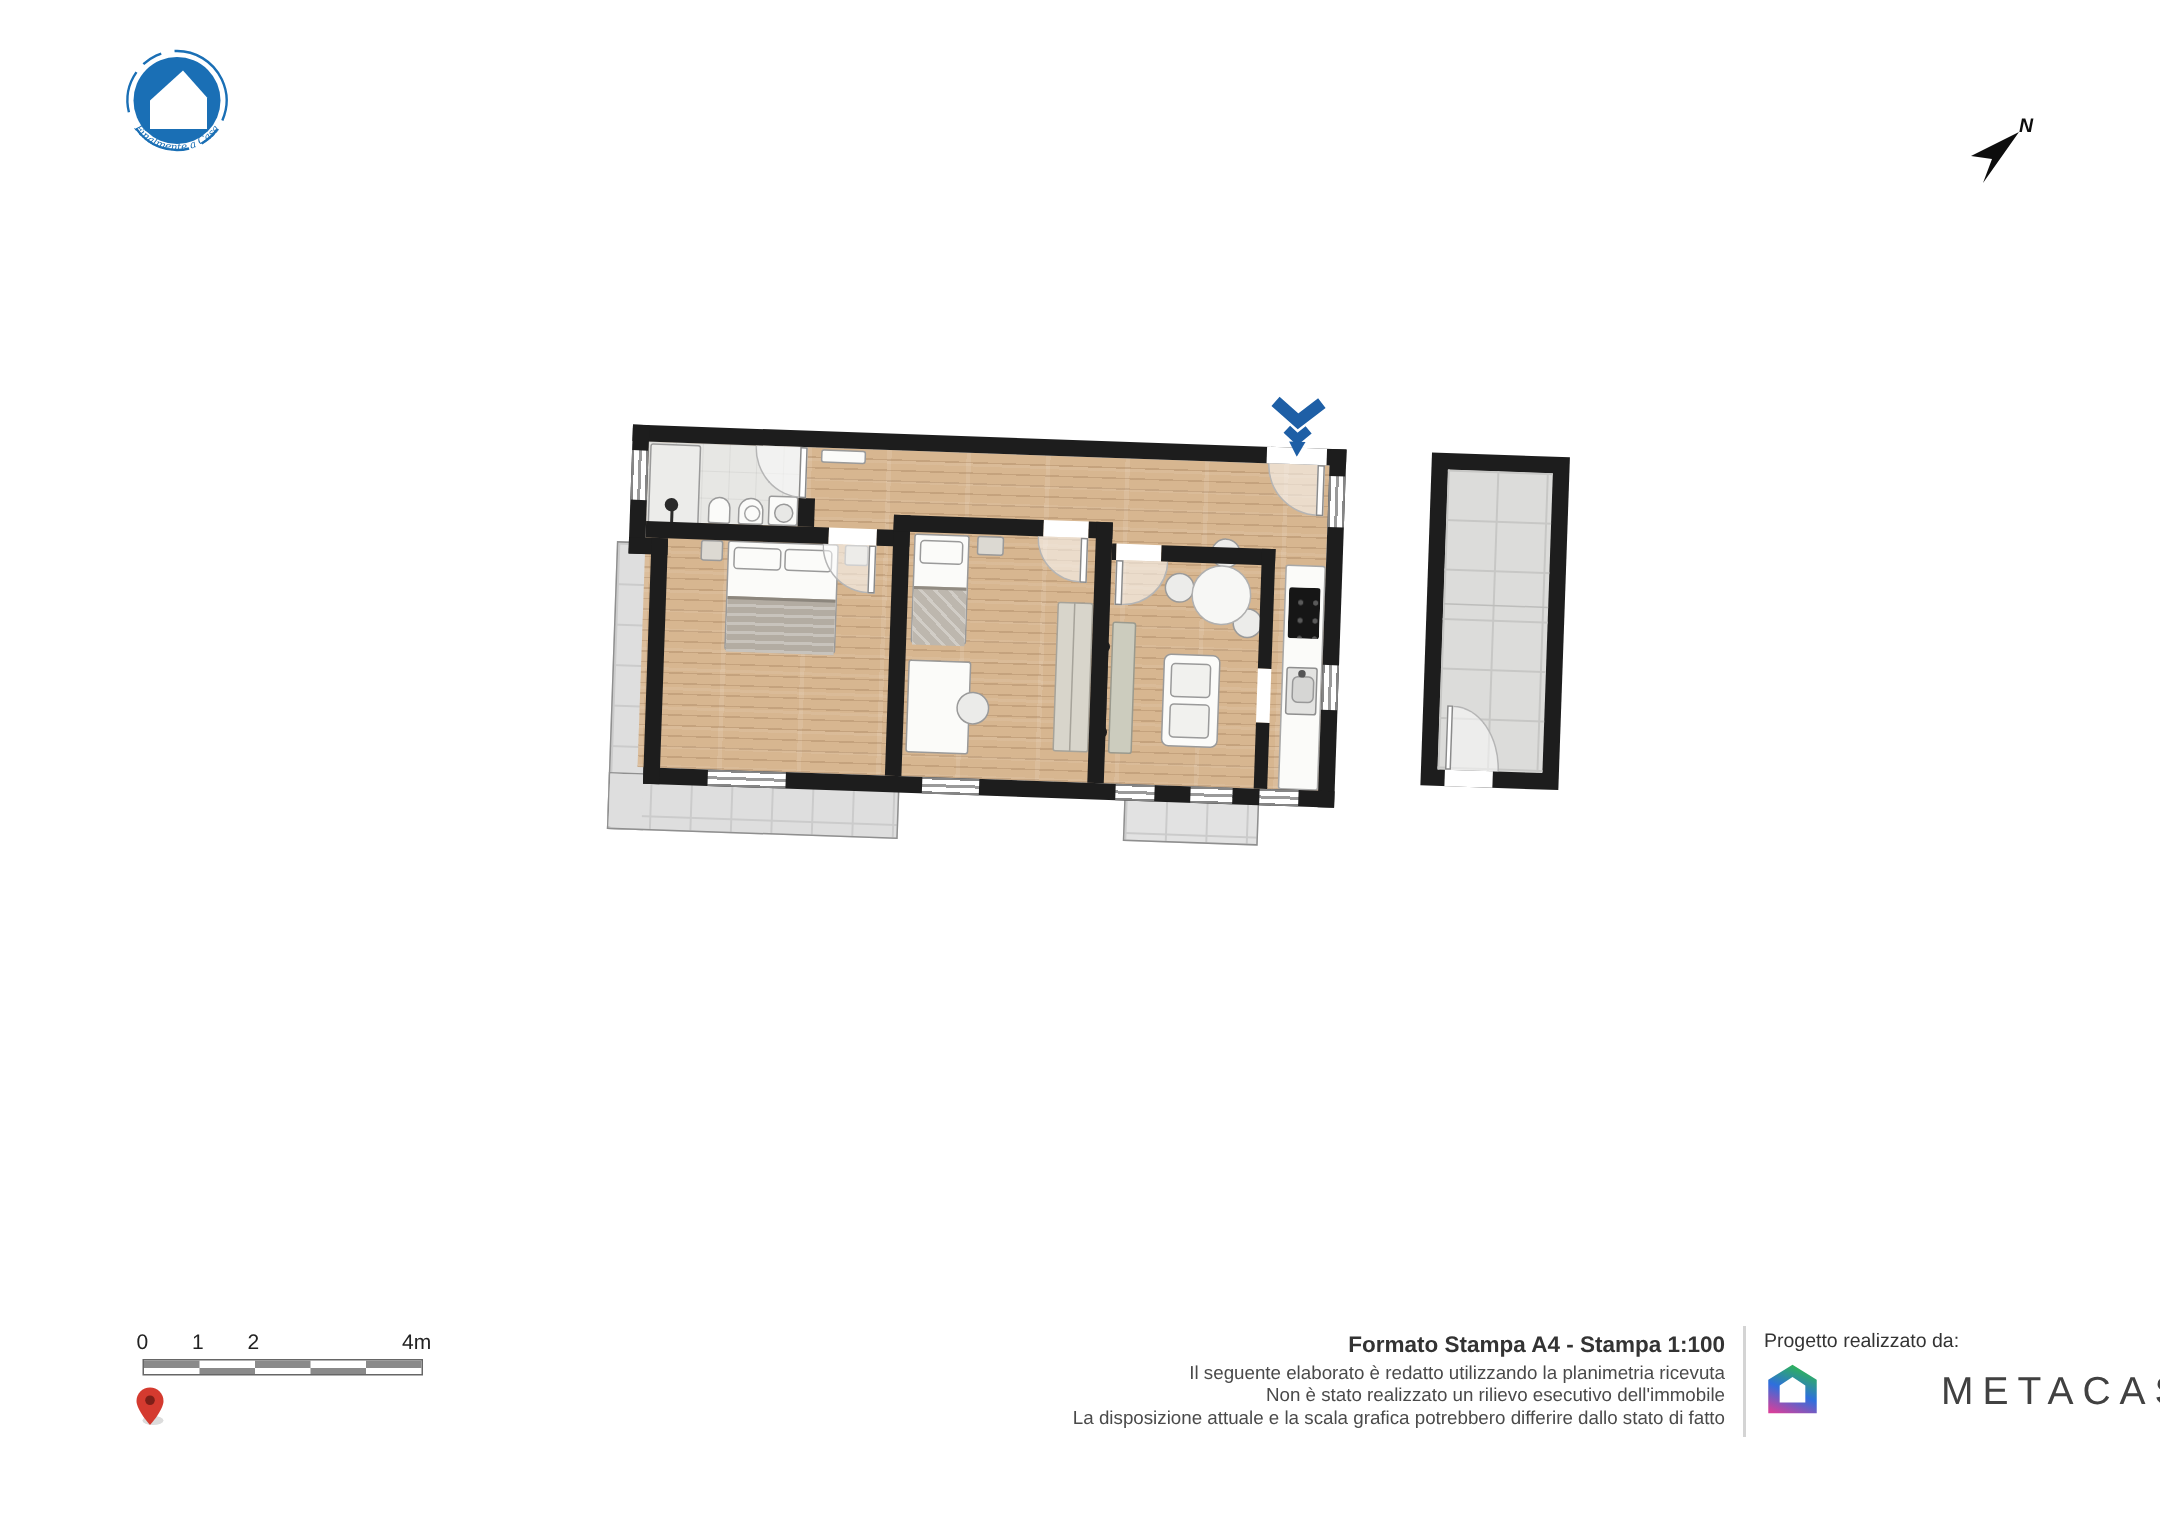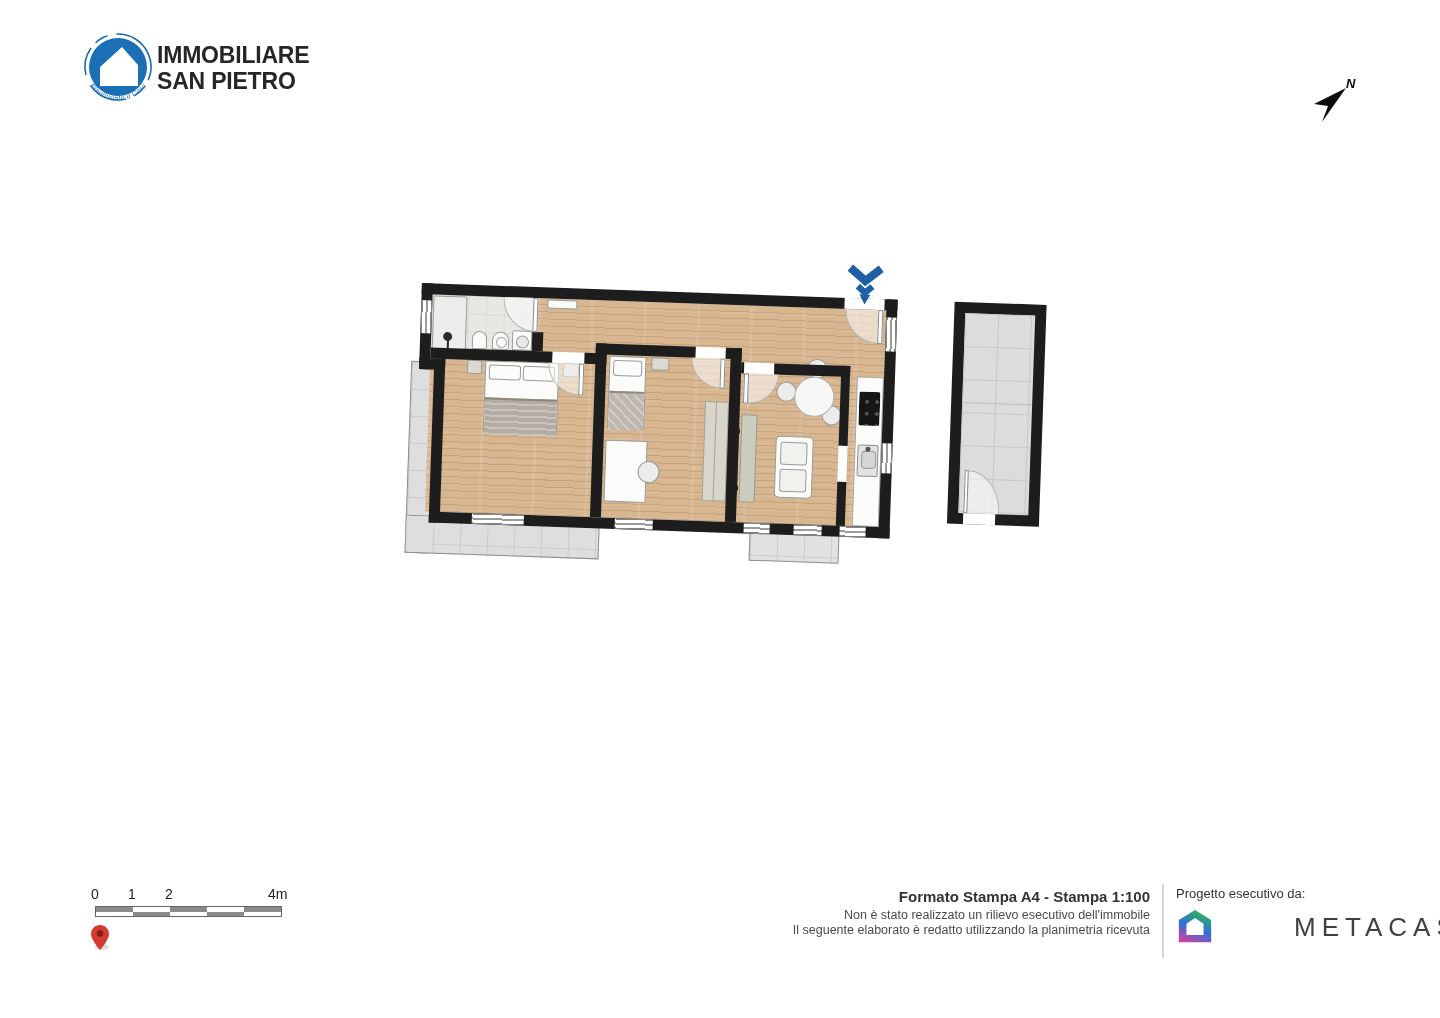--- a/index.html
+++ b/index.html
@@ -65,24 +65,20 @@
     <svg width="90" height="90" viewBox="0 0 90 90">
       <circle cx="43" cy="42" r="33" fill="none" stroke="#1a6fb5" stroke-width="1.6" stroke-dasharray="28 7 14 9 40 12" transform="rotate(-25 43 42)"></circle>
       <circle cx="43" cy="42" r="29" fill="#1a6fb5"></circle>
       <polygon points="47,22 63,40 63,61 25,61 25,42" fill="#ffffff"></polygon>
       <path id="tagarc" d="M 10,52 A 35 35 0 0 0 76,52" fill="none"></path>
       <text font-family="DejaVu Serif, serif" font-style="italic" font-size="7" fill="#1a6fb5">
         <textPath href="#tagarc" startOffset="50%" text-anchor="middle">Finalmente a Casa</textPath>
       </text>
     </svg>
   </div>
-  <div class="brandtext">
-    <div>IMMOBILIARE</div>
-    <div>SAN PIETRO</div>
-  </div>
 
   <div class="abs" style="left:1308px;top:72px;width:56px;height:56px;">
     <svg width="56" height="56" viewBox="0 0 56 56">
       <path d="M38,16 L6,32 L20,34 L14,50 Z" fill="#0d0d0d"></path>
       <text x="38" y="16" font-family="Liberation Sans, sans-serif" font-size="13" font-weight="bold" font-style="italic" fill="#0d0d0d">N</text>
     </svg>
   </div>
 
   <div class="plan">
 
@@ -228,26 +224,27 @@
   <div class="abs" style="left:90px;top:924px;width:20px;height:28px;">
     <svg width="20" height="28" viewBox="0 0 20 28">
       <ellipse cx="12" cy="23" rx="7" ry="3" fill="#dcdcdc"></ellipse>
       <path d="M10,1 C4.9,1 1,5 1,10 C1,16 10,26 10,26 C10,26 19,16 19,10 C19,5 15.1,1 10,1 Z" fill="#d43a2f"></path>
       <circle cx="10" cy="9.5" r="3.2" fill="#7c1f18"></circle>
     </svg>
   </div>
 
   <div class="ptitle">Formato Stampa A4 - Stampa 1:100</div>
   <div class="pdisc">
+    <div>Il seguente elaborato è redatto utilizzando la planimetria ricevuta</div>
     <div>Non è stato realizzato un rilievo esecutivo dell'immobile</div>
-    <div>Il seguente elaborato è redatto utilizzando la planimetria ricevuta</div>
+    <div>La disposizione attuale e la scala grafica potrebbero differire dallo stato di fatto</div>
   </div>
 
   <div class="vdiv"></div>
-  <div class="credit-label">Progetto esecutivo da:</div>
+  <div class="credit-label">Progetto realizzato da:</div>
   <div class="abs" style="left:1176px;top:908px;width:38px;height:38px;">
     <svg width="38" height="38" viewBox="0 0 40 40">
       <defs>
         <linearGradient id="mcg" x1="0.55" y1="0" x2="0.15" y2="1">
           <stop offset="0" stop-color="#2eb457"></stop>
           <stop offset="0.5" stop-color="#2e6fdd"></stop>
           <stop offset="1" stop-color="#d6409b"></stop>
         </linearGradient>
       </defs>
       <path fill-rule="evenodd" fill="url(#mcg)" d="M20,2 L37,12.5 L37,36 L3,36 L3,12.5 Z M20,10.5 L29,16.5 L29,28.5 L11,28.5 L11,16.5 Z"></path>

